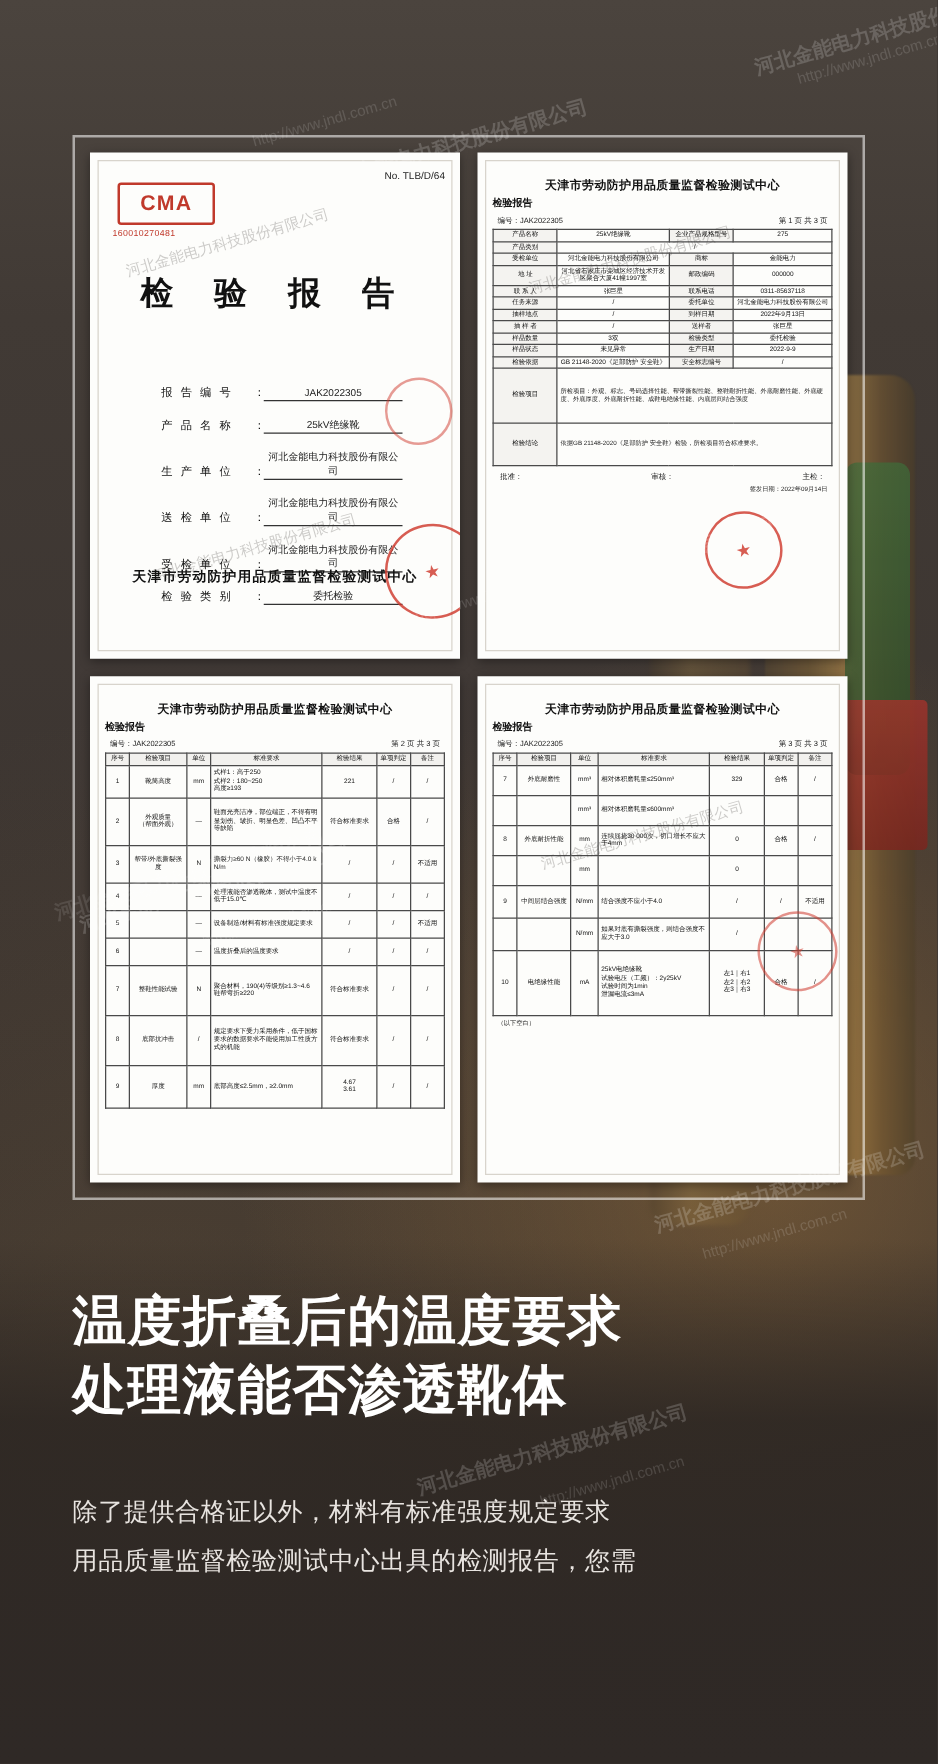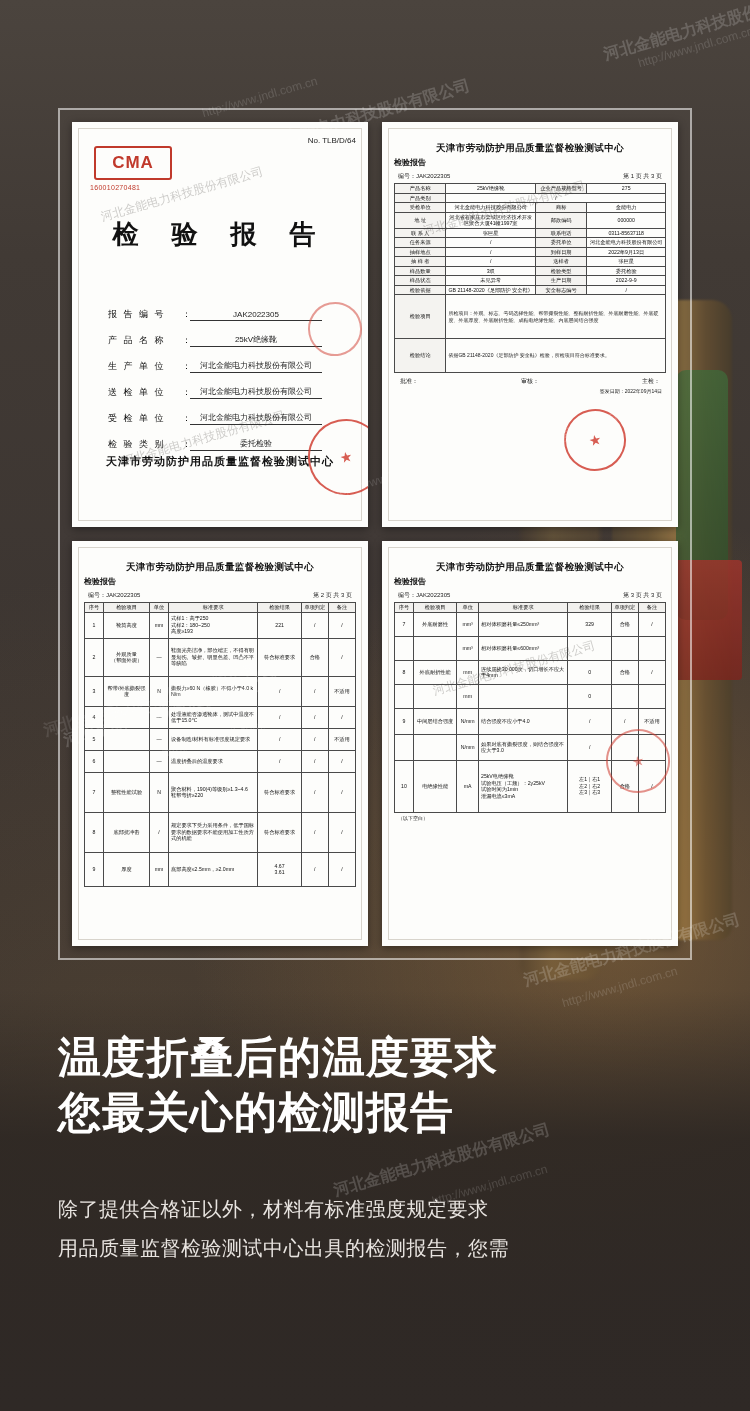--- a/index.html
+++ b/index.html
@@ -109,21 +109,21 @@
     color:#c0392b; font-weight:bold; font-size:17px;
     display:flex; align-items:center; justify-content:center;
     letter-spacing:1px;
   }
   .cma-no { position:absolute; left:18px; top:62px; font-size:7px; color:#c0392b; letter-spacing:.3px;}
   .c1 .title {
     text-align:center; margin-top:72px;
     font-size:26px; letter-spacing:12px; font-weight:bold; color:#111;
     font-family:"DejaVu Sans",sans-serif;
   }
-  .c1 .fields { margin:56px 34px 0 24px; }
+  .c1 .fields { margin:56px 34px 0 45px; }
   .c1 .frow { display:flex; align-items:flex-end; margin-bottom:13px; font-size:9px; }
   .c1 .flabel { width:74px; letter-spacing:2px; color:#111; }
   .c1 .fcolon { width:8px; }
   .c1 .fval {
     flex:1; border-bottom:1px solid #333; text-align:center;
     font-size:8px; padding-bottom:1px; color:#222;
   }
   .c1 .issuer {
     position:absolute; left:0; right:0; bottom:58px;
     text-align:center; font-size:11px; font-weight:bold; letter-spacing:1px;
@@ -560,21 +560,21 @@
     </table>
     <div class="small-note">（以下空白）</div>
     <div class="seal" style="width:64px;height:64px;right:8px;top:188px;opacity:.55;">
       <span class="star">★</span>
     </div>
   </div>
 </div>
 
 <div class="headline">
   <div class="h1">温度折叠后的温度要求</div>
-  <div class="h1">您最关心的检测报告</div>
+  <div class="h1">处理液能否渗透靴体</div>
 </div>
 
 <div class="para">
   <div>除了提供合格证以外，材料有标准强度规定要求</div>
   <div>用品质量监督检验测试中心出具的检测报告，您需</div>
 </div>
 
 <div class="wm-layer">
   <div class="wm big" style="left:600px; top:14px;">河北金能电力科技股份有限公司</div>
   <div class="wm" style="left:636px; top:40px;">http://www.jndl.com.cn</div>

